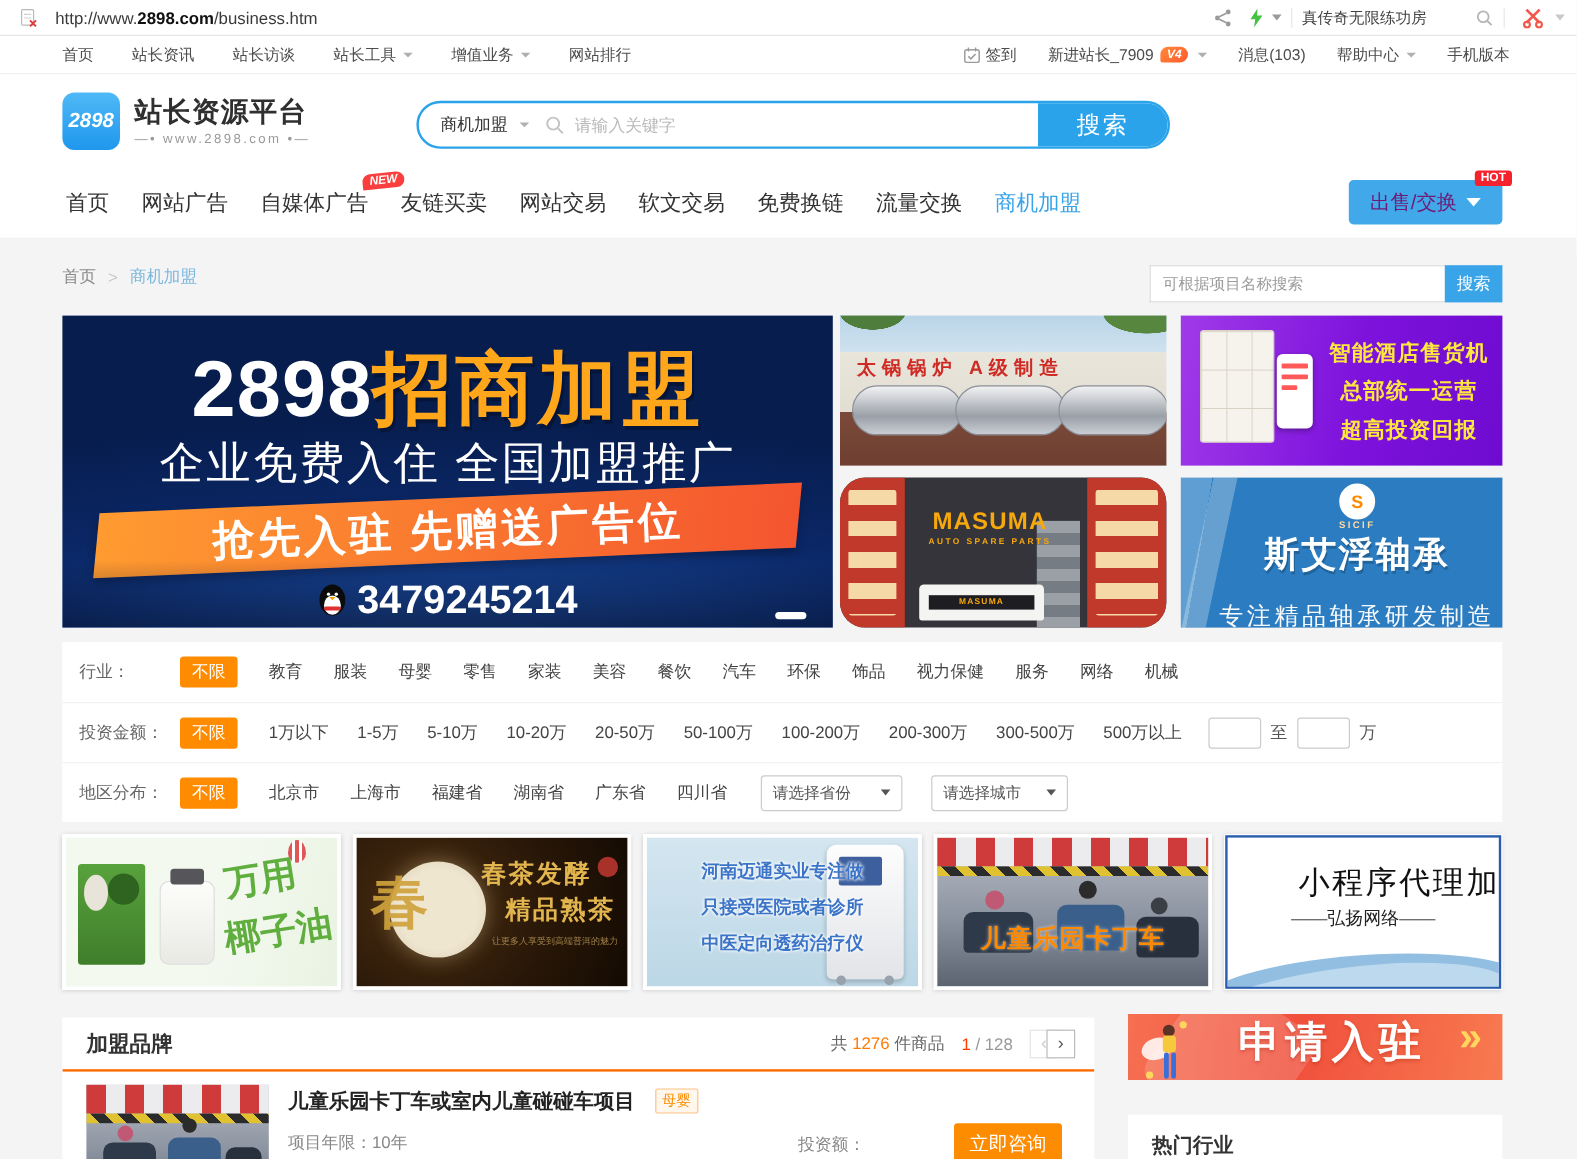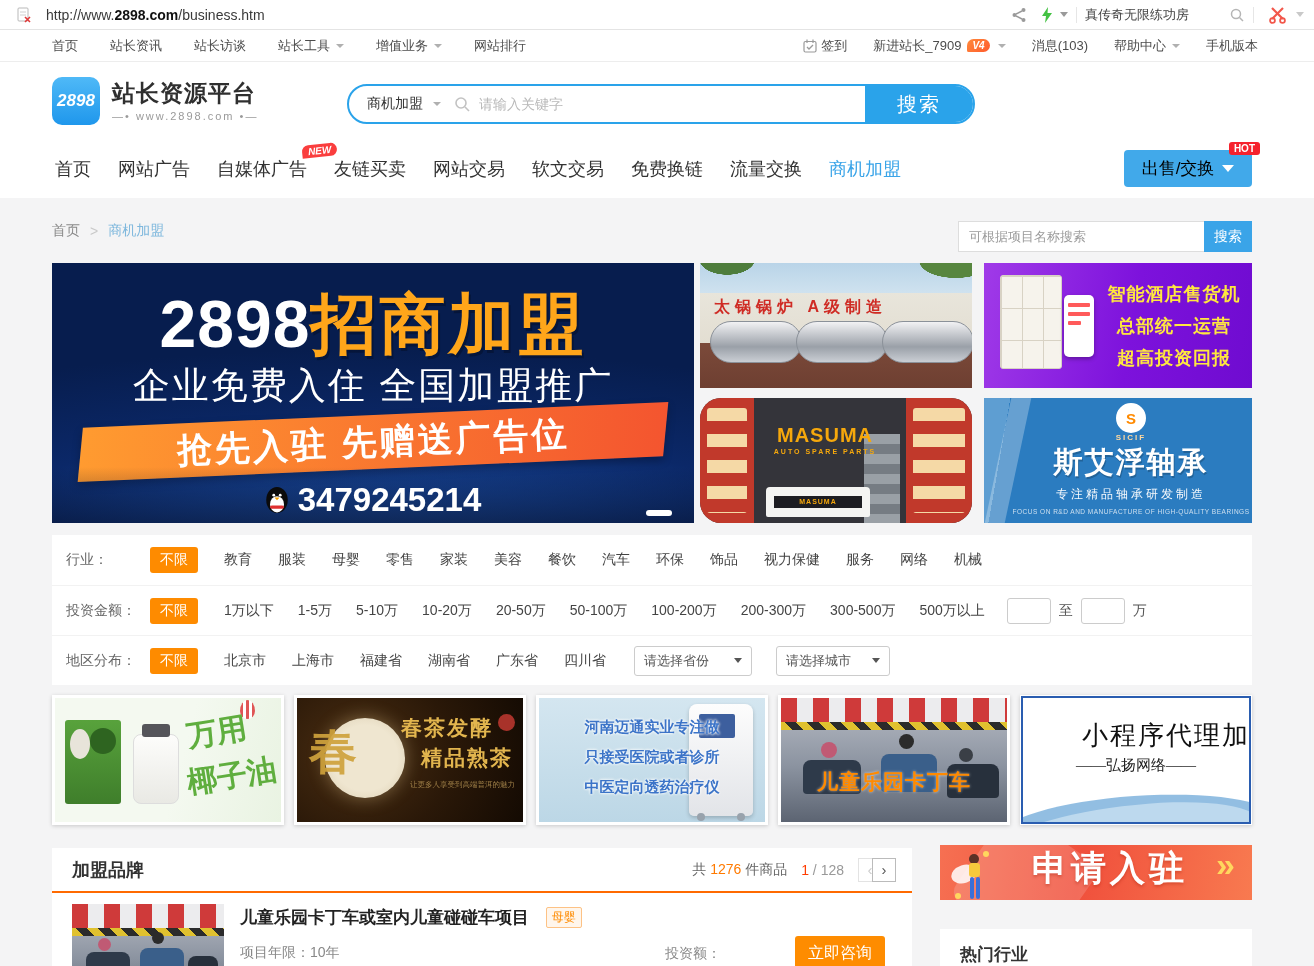--- a/index.html
+++ b/index.html
@@ -47,21 +47,21 @@
   .pill-btn { width:108px; height:40px; background:#2aa3ea; color:#fff; font-size:20px; border:0;
     cursor:pointer; letter-spacing:2px; }
 
   
   .main-nav { position:absolute; left:0; top:140px; width:1314px; height:58px; background:#fff; }
   .mn-list { position:absolute; left:55px; top:0; height:58px; display:flex; align-items:center; gap:27px; }
   .mn-item { font-size:18px; color:#333; cursor:pointer; position:relative; white-space:nowrap; }
   .mn-item.active { color:#3aa4e8; }
   .badge-new { position:absolute; top:-13px; right:-30px; background:#fa3e3e; color:#fff; font-size:10px;
     font-weight:bold; font-style:italic; padding:1px 6px; border-radius:8px 8px 8px 0; transform:rotate(-6deg); }
-  .sell-btn { position:absolute; right:62px; top:10px; width:128px; height:37px; background:#41a9ea; color:#000000;
+  .sell-btn { position:absolute; right:62px; top:10px; width:128px; height:37px; background:#41a9ea; color:#701a75;
     font-size:17px; border:0; border-radius:4px; cursor:pointer; display:flex; align-items:center;
     justify-content:center; gap:8px; }
   .sell-caret { width:0; height:0; border-left:6px solid transparent; border-right:6px solid transparent;
     border-top:7px solid #fff; }
   .badge-hot { position:absolute; right:54px; top:2px; background:#f5222d; color:#fff; font-size:10px;
     font-weight:bold; padding:1px 5px; border-radius:3px; }
 
   
   .breadcrumb { position:absolute; left:52px; top:222px; font-size:14px; color:#8a8a8a; display:flex; gap:10px; align-items:center; }
   .bc-cur { color:#7fb8dd; }
@@ -123,21 +123,21 @@
   .m-counter { position:absolute; left:66px; bottom:6px; width:104px; height:30px; background:#f4f4f2; border-radius:4px 4px 2px 2px; }
   .m-counter i { position:absolute; left:8px; right:8px; top:9px; height:12px; background:#1d1d22;
     color:#f6a80c; font-size:7px; font-style:normal; font-weight:bold; text-align:center; line-height:12px; letter-spacing:1px; }
   .p-bearing { background:linear-gradient(100deg,#5e9ed2 0 26px,#2b7cc0 26px); color:#fff; text-align:center; padding-left:26px; }
   .p-bearing:before { content:""; position:absolute; left:14px; top:-6px; bottom:-6px; width:20px;
     background:rgba(255,255,255,.28); transform:skewX(-12deg); }
   .bear-logo { width:30px; height:30px; border-radius:50%; border:3px solid #fff; margin:5px auto 0;
     display:flex; align-items:center; justify-content:center; color:#ff8a00; font-weight:bold; font-size:15px; background:#fff; }
   .bear-logoname { font-size:8px; letter-spacing:2px; color:#ffd9a0; font-weight:bold; }
   .bear-title { font-size:29px; font-weight:bold; letter-spacing:2px; margin-top:1px; text-shadow:1px 2px 0 rgba(0,0,0,.2); }
-  .bear-sub { font-size:12px; letter-spacing:3px; margin-top:3px; color:rgba(255,255,255,.96); }
+  .bear-sub { font-size:20px; letter-spacing:3px; margin-top:17px; color:rgba(255,255,255,.96); }
   .bear-en { font-size:6.5px; letter-spacing:.5px; margin-top:5px; color:rgba(255,255,255,.75); }
 
   
   .filter-card { position:absolute; left:52px; top:535px; width:1200px; height:150px; background:#fff; }
   .f-row { height:50px; display:flex; align-items:center; padding-left:14px; }
   .f-row + .f-row { border-top:1px solid #f2f2f2; }
   .f-label { width:84px; font-size:14px; color:#666; flex:none; }
   .f-chip { background:#fe8b00; color:#fff; font-size:14px; padding:4px 10px; border-radius:3px; cursor:pointer; flex:none; }
   .f-opts { display:flex; align-items:center; gap:26px; margin-left:26px; font-size:14px; color:#444; }
   .f-opts span { cursor:pointer; white-space:nowrap; }

